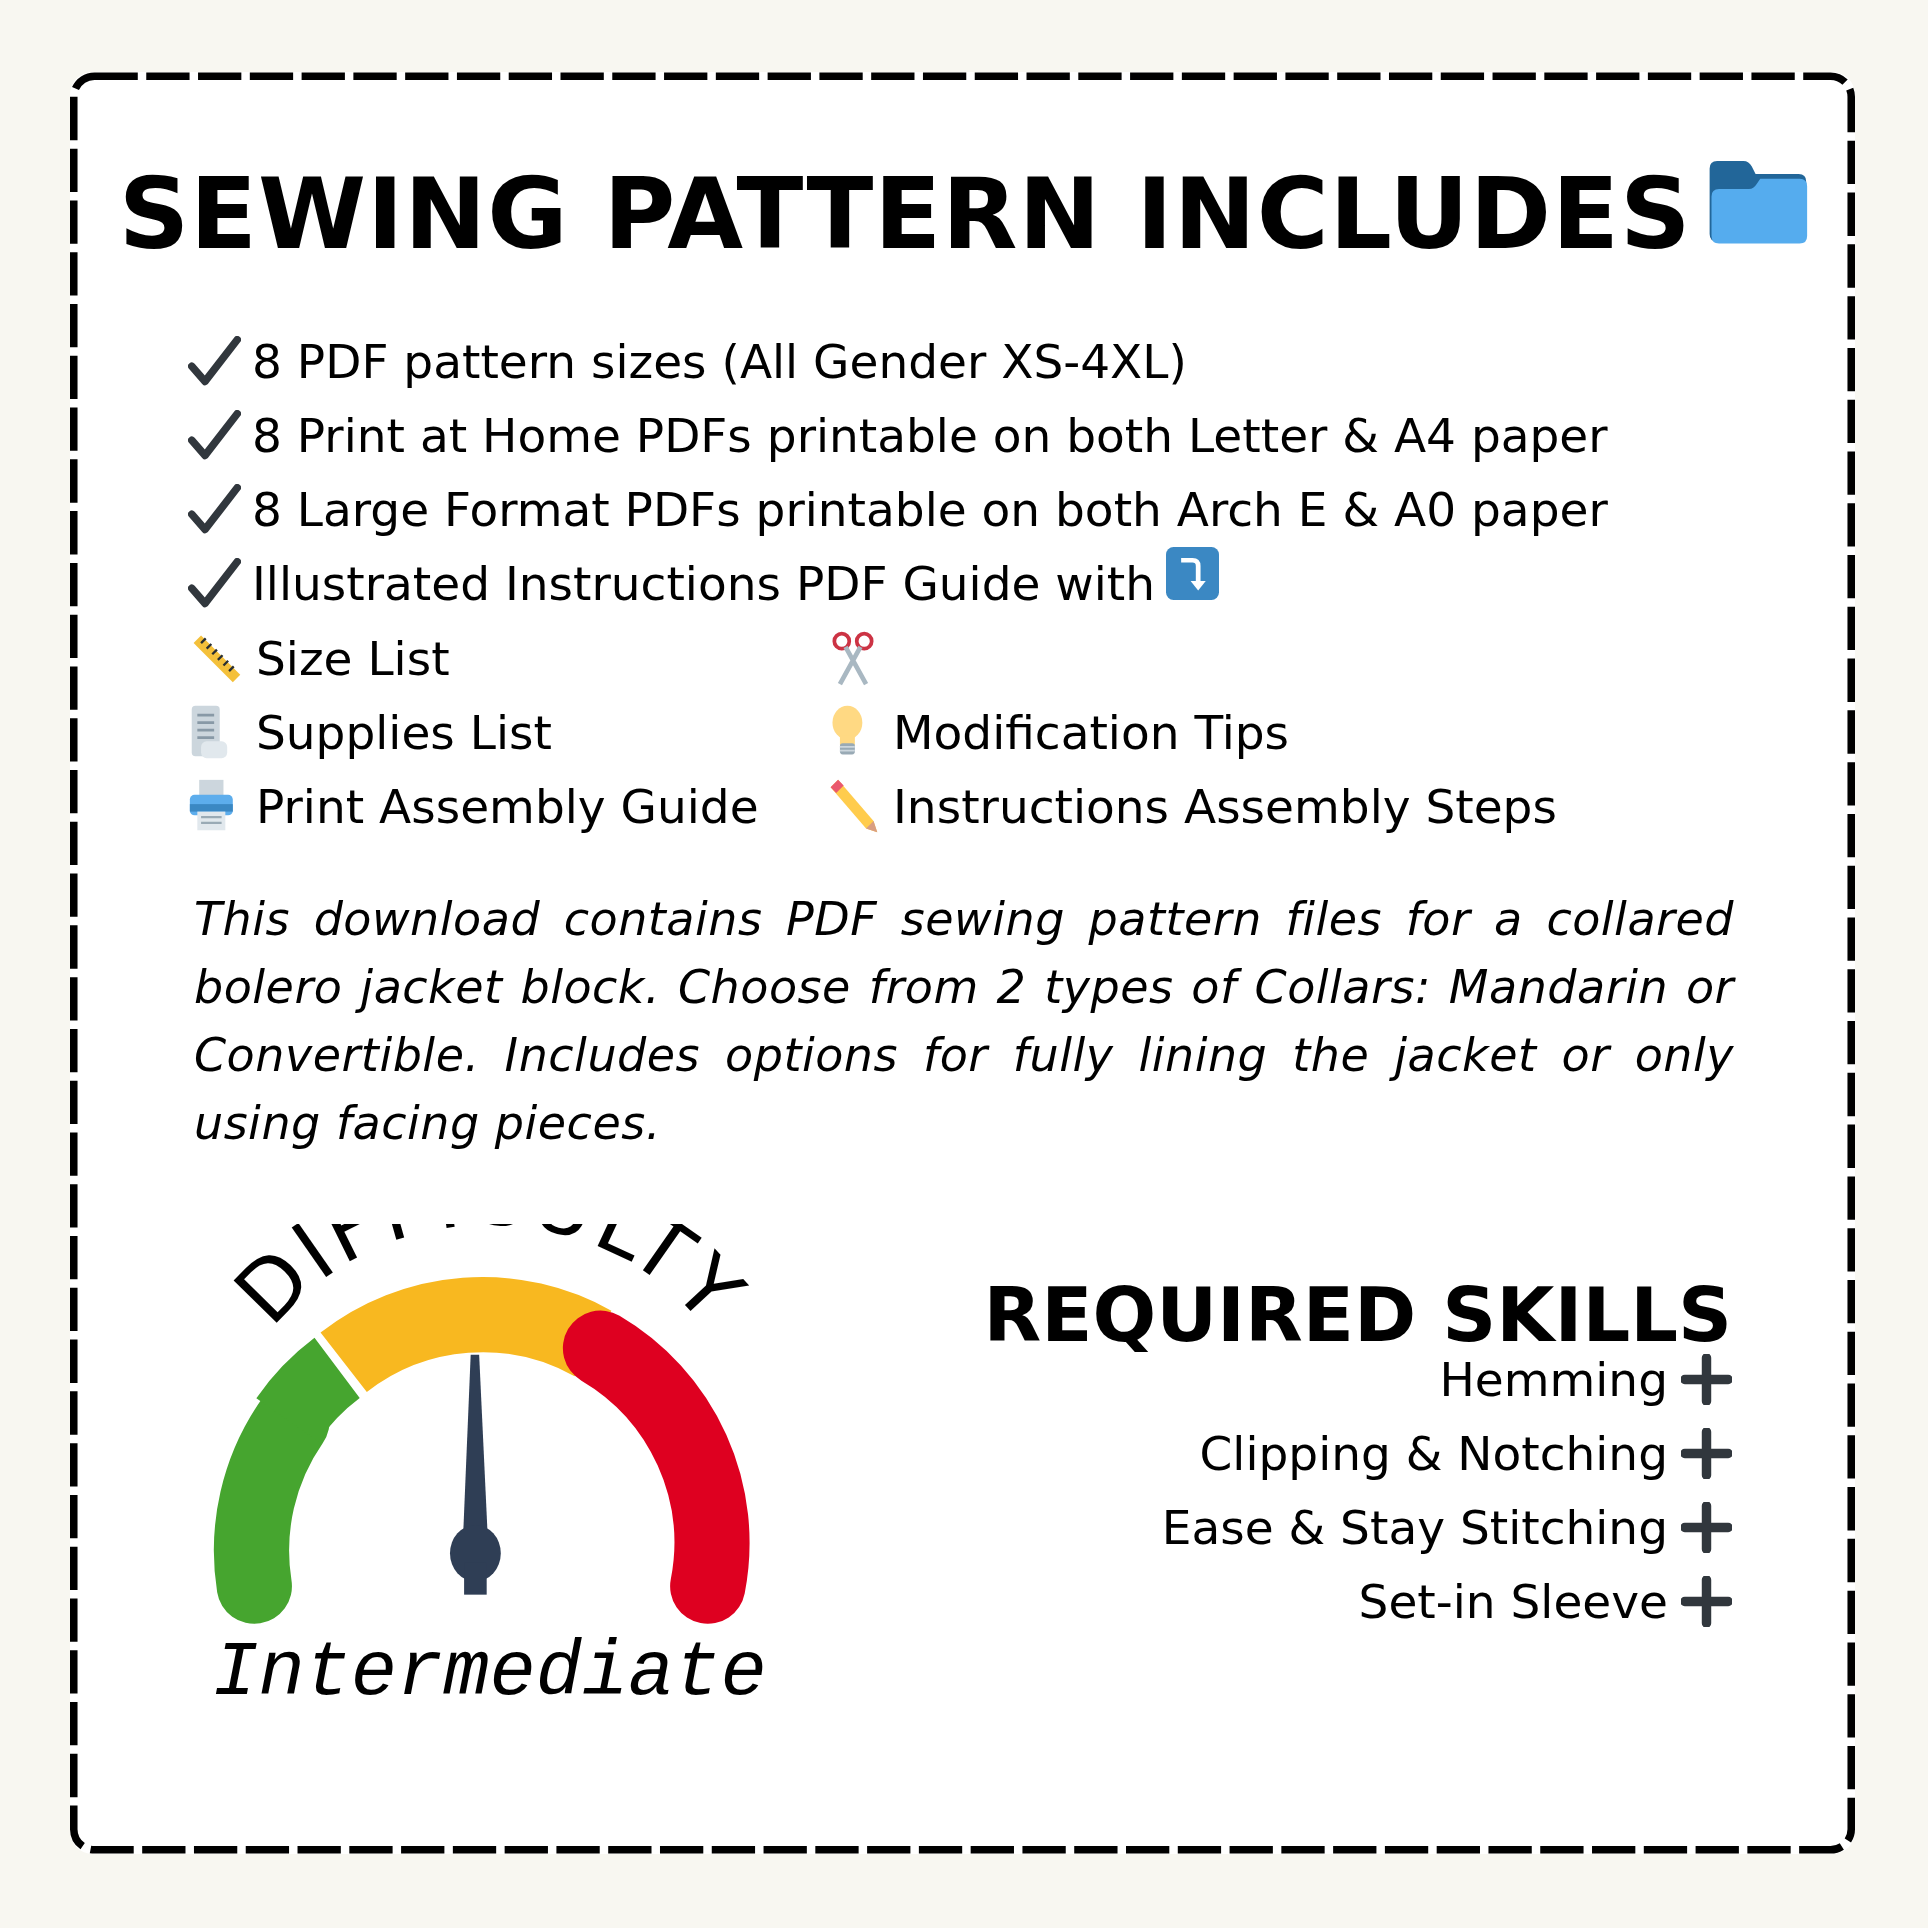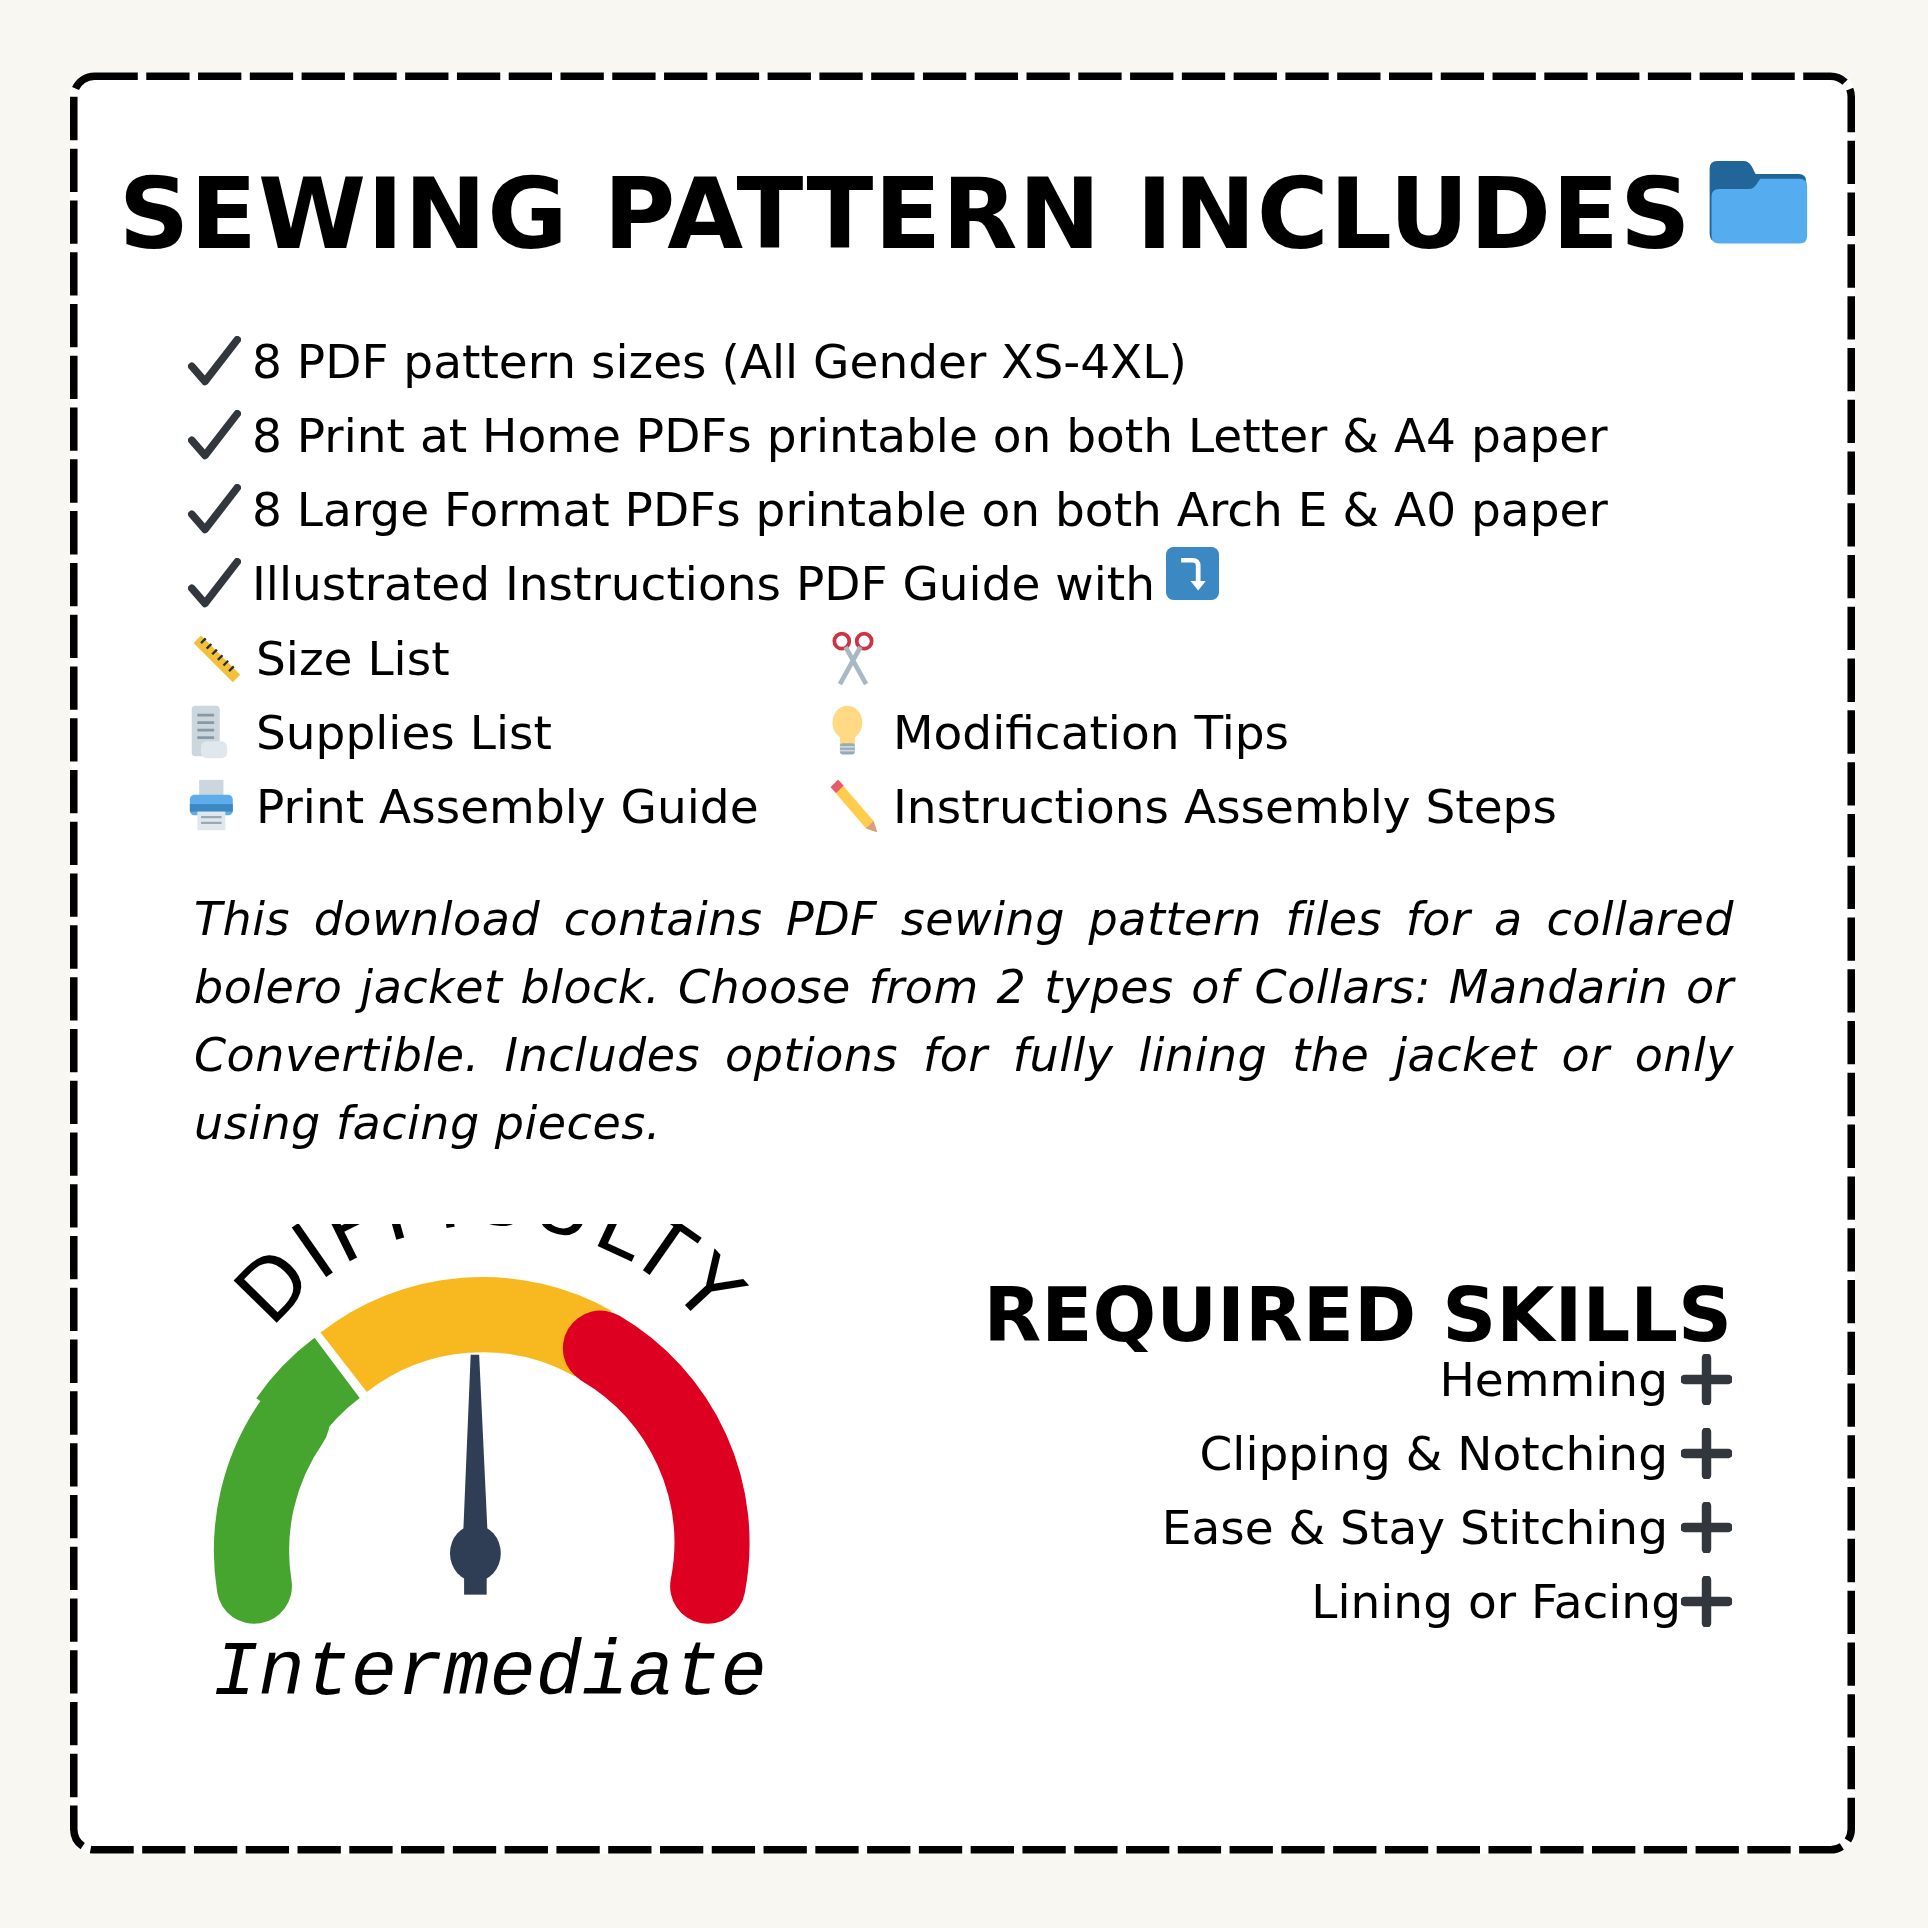--- a/index.html
+++ b/index.html
@@ -207,19 +207,19 @@
           <path d="M27 4 V50 M4 27 H50" stroke="#31373d" stroke-width="10" stroke-linecap="round"></path>
         </svg></span>
   </div>
   <div class="skill-row">
     <span>Ease &amp; Stay Stitching</span>
     <span class="plus"><svg width="51" height="51" viewBox="0 0 54 54">
           <path d="M27 4 V50 M4 27 H50" stroke="#31373d" stroke-width="10" stroke-linecap="round"></path>
         </svg></span>
   </div>
   <div class="skill-row">
-    <span>Lining or Facing</span>
-    <span class="plus" style="margin-left:0"><svg width="51" height="51" viewBox="0 0 54 54">
+    <span>Set-in Sleeve</span>
+    <span class="plus"><svg width="51" height="51" viewBox="0 0 54 54">
           <path d="M27 4 V50 M4 27 H50" stroke="#31373d" stroke-width="10" stroke-linecap="round"></path>
         </svg></span>
   </div>
 </div>
 
 
 </body></html>

